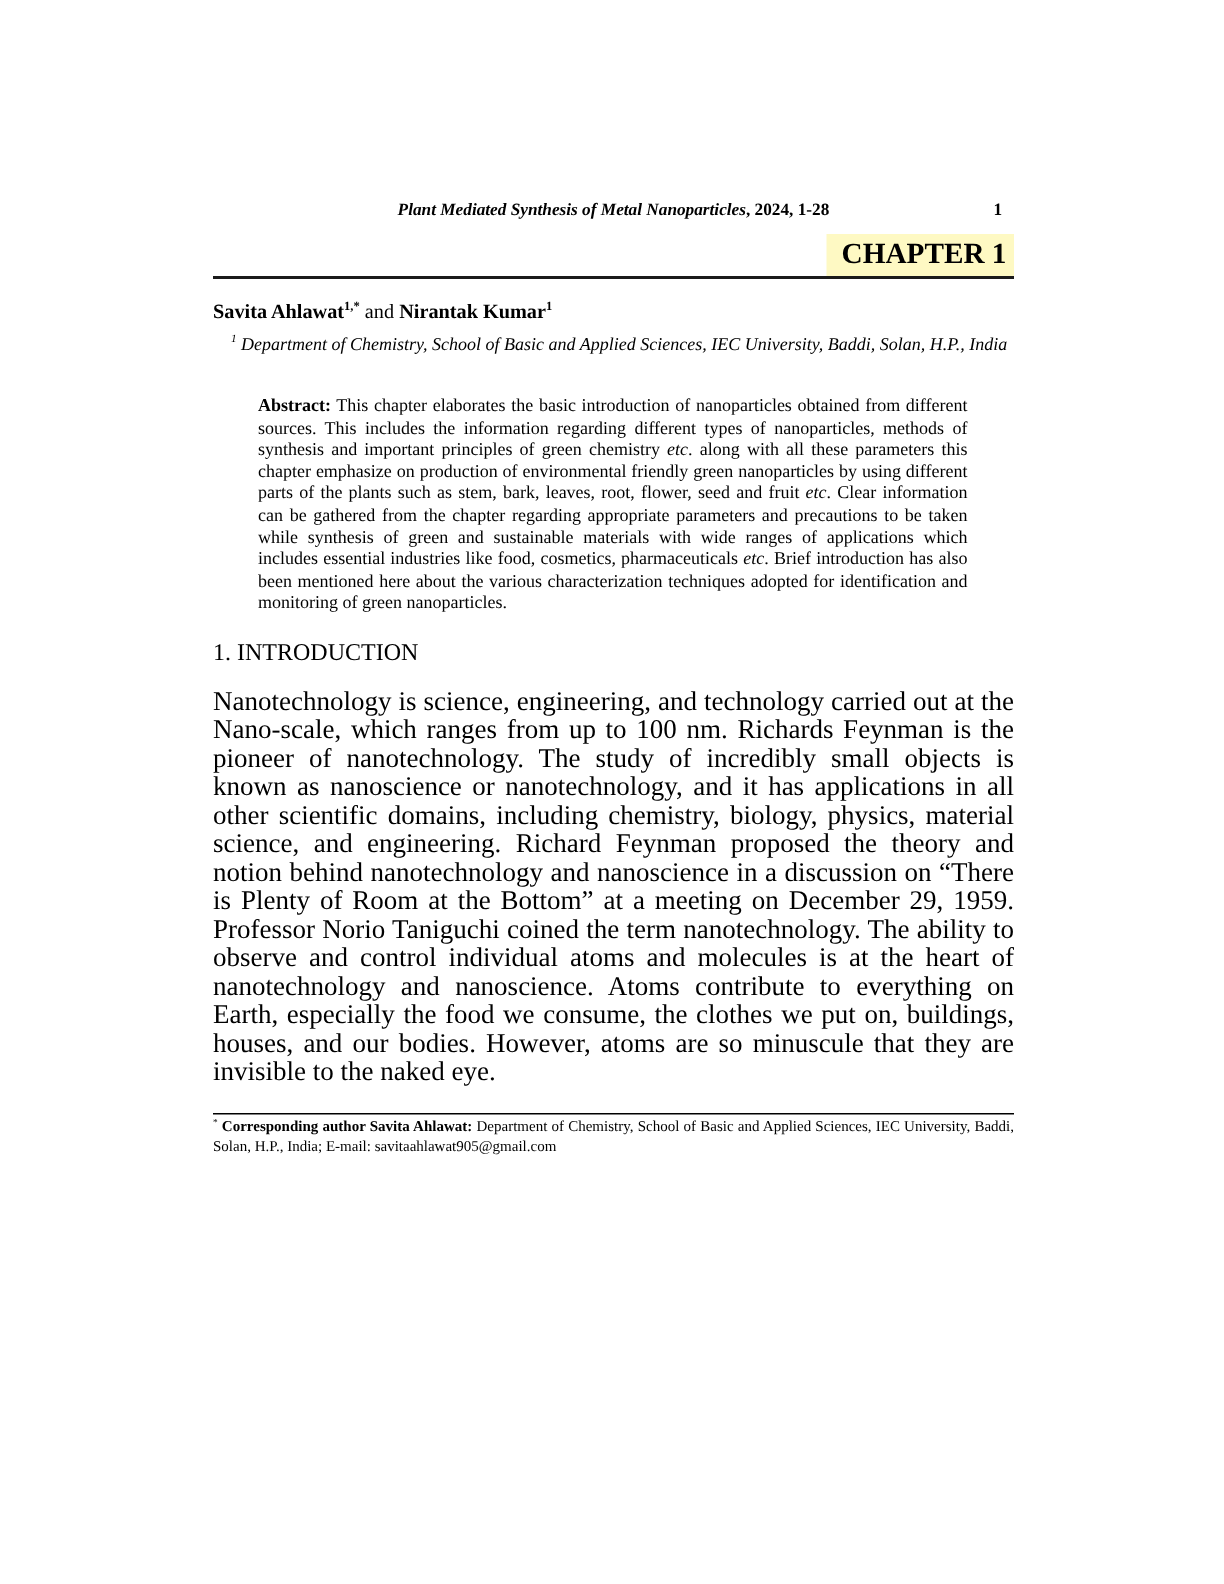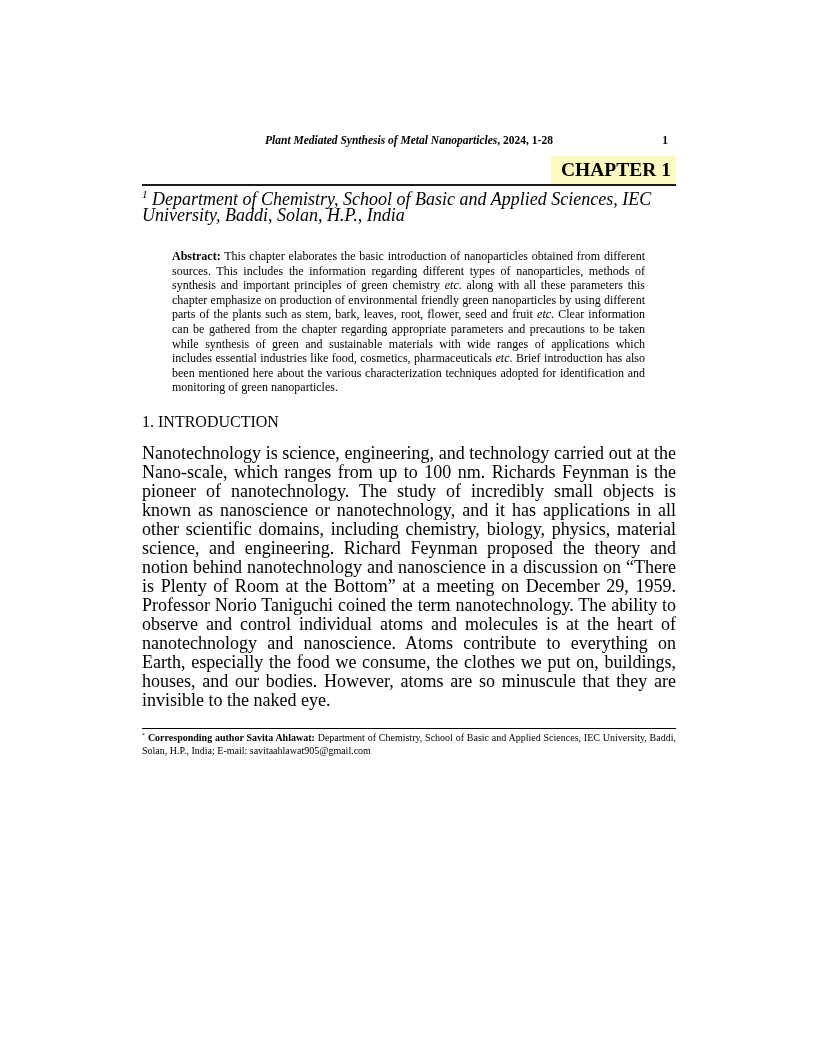--- a/index.html
+++ b/index.html
@@ -50,23 +50,24 @@
     margin: 13px 0 0 0;
     font-size: 21.5px;
     font-weight: bold;
     line-height: 27px;
   }
   .authors { margin-top: 13px; font-size: 13.5px; line-height: 17px; }
   .author-name { font-weight: bold; }
   .sup { font-size: 62%; vertical-align: super; line-height: 0; }
   .affiliation {
     margin-top: 5px;
-    font-size: 18px;
+    font-size: 12px;
     font-style: italic;
     line-height: 16px;
+    margin-left: 12px;
   }
 
   
   .abstract {
     margin: 26px 31px 4px 30px;
     font-size: 12px;
     line-height: 14.6px;
     text-align: justify;
   }
   .abstract-label { font-weight: bold; }
@@ -114,20 +115,23 @@
   <div class="running-header">
     <span class="running-title">Plant Mediated Synthesis of Metal Nanoparticles</span><span class="running-suffix">, 2024, 1-28</span>
     <span class="page-number">1</span>
   </div>
 
   <div class="chapter-row">
     <span class="chapter-banner">CHAPTER 1</span>
   </div>
 
 
+  <div class="authors">
+    <span class="author-name">Savita Ahlawat</span><span class="sup author-name">1,*</span><span> and </span><span class="author-name">Nirantak Kumar</span><span class="sup author-name">1</span>
+  </div>
 
   <div class="affiliation">
     <span class="sup">1</span><span> Department of Chemistry, School of Basic and Applied Sciences, IEC University, Baddi, Solan, H.P., India</span>
   </div>
 
   <p class="abstract">
     <span class="abstract-label">Abstract:</span><span> This chapter elaborates the basic introduction of nanoparticles obtained from different sources. This includes the information regarding different types of nanoparticles, methods of synthesis and important principles of green chemistry </span><span class="etc">etc</span><span>. along with all these parameters this chapter emphasize on production of environmental friendly green nanoparticles by using different parts of the plants such as stem, bark, leaves, root, flower, seed and fruit </span><span class="etc">etc</span><span>. Clear information can be gathered from the chapter regarding appropriate parameters and precautions to be taken while synthesis of green and sustainable materials with wide ranges of applications which includes essential industries like food, cosmetics, pharmaceuticals </span><span class="etc">etc</span><span>. Brief introduction has also been mentioned here about the various characterization techniques adopted for identification and monitoring of green nanoparticles.</span>
   </p>
 
 

